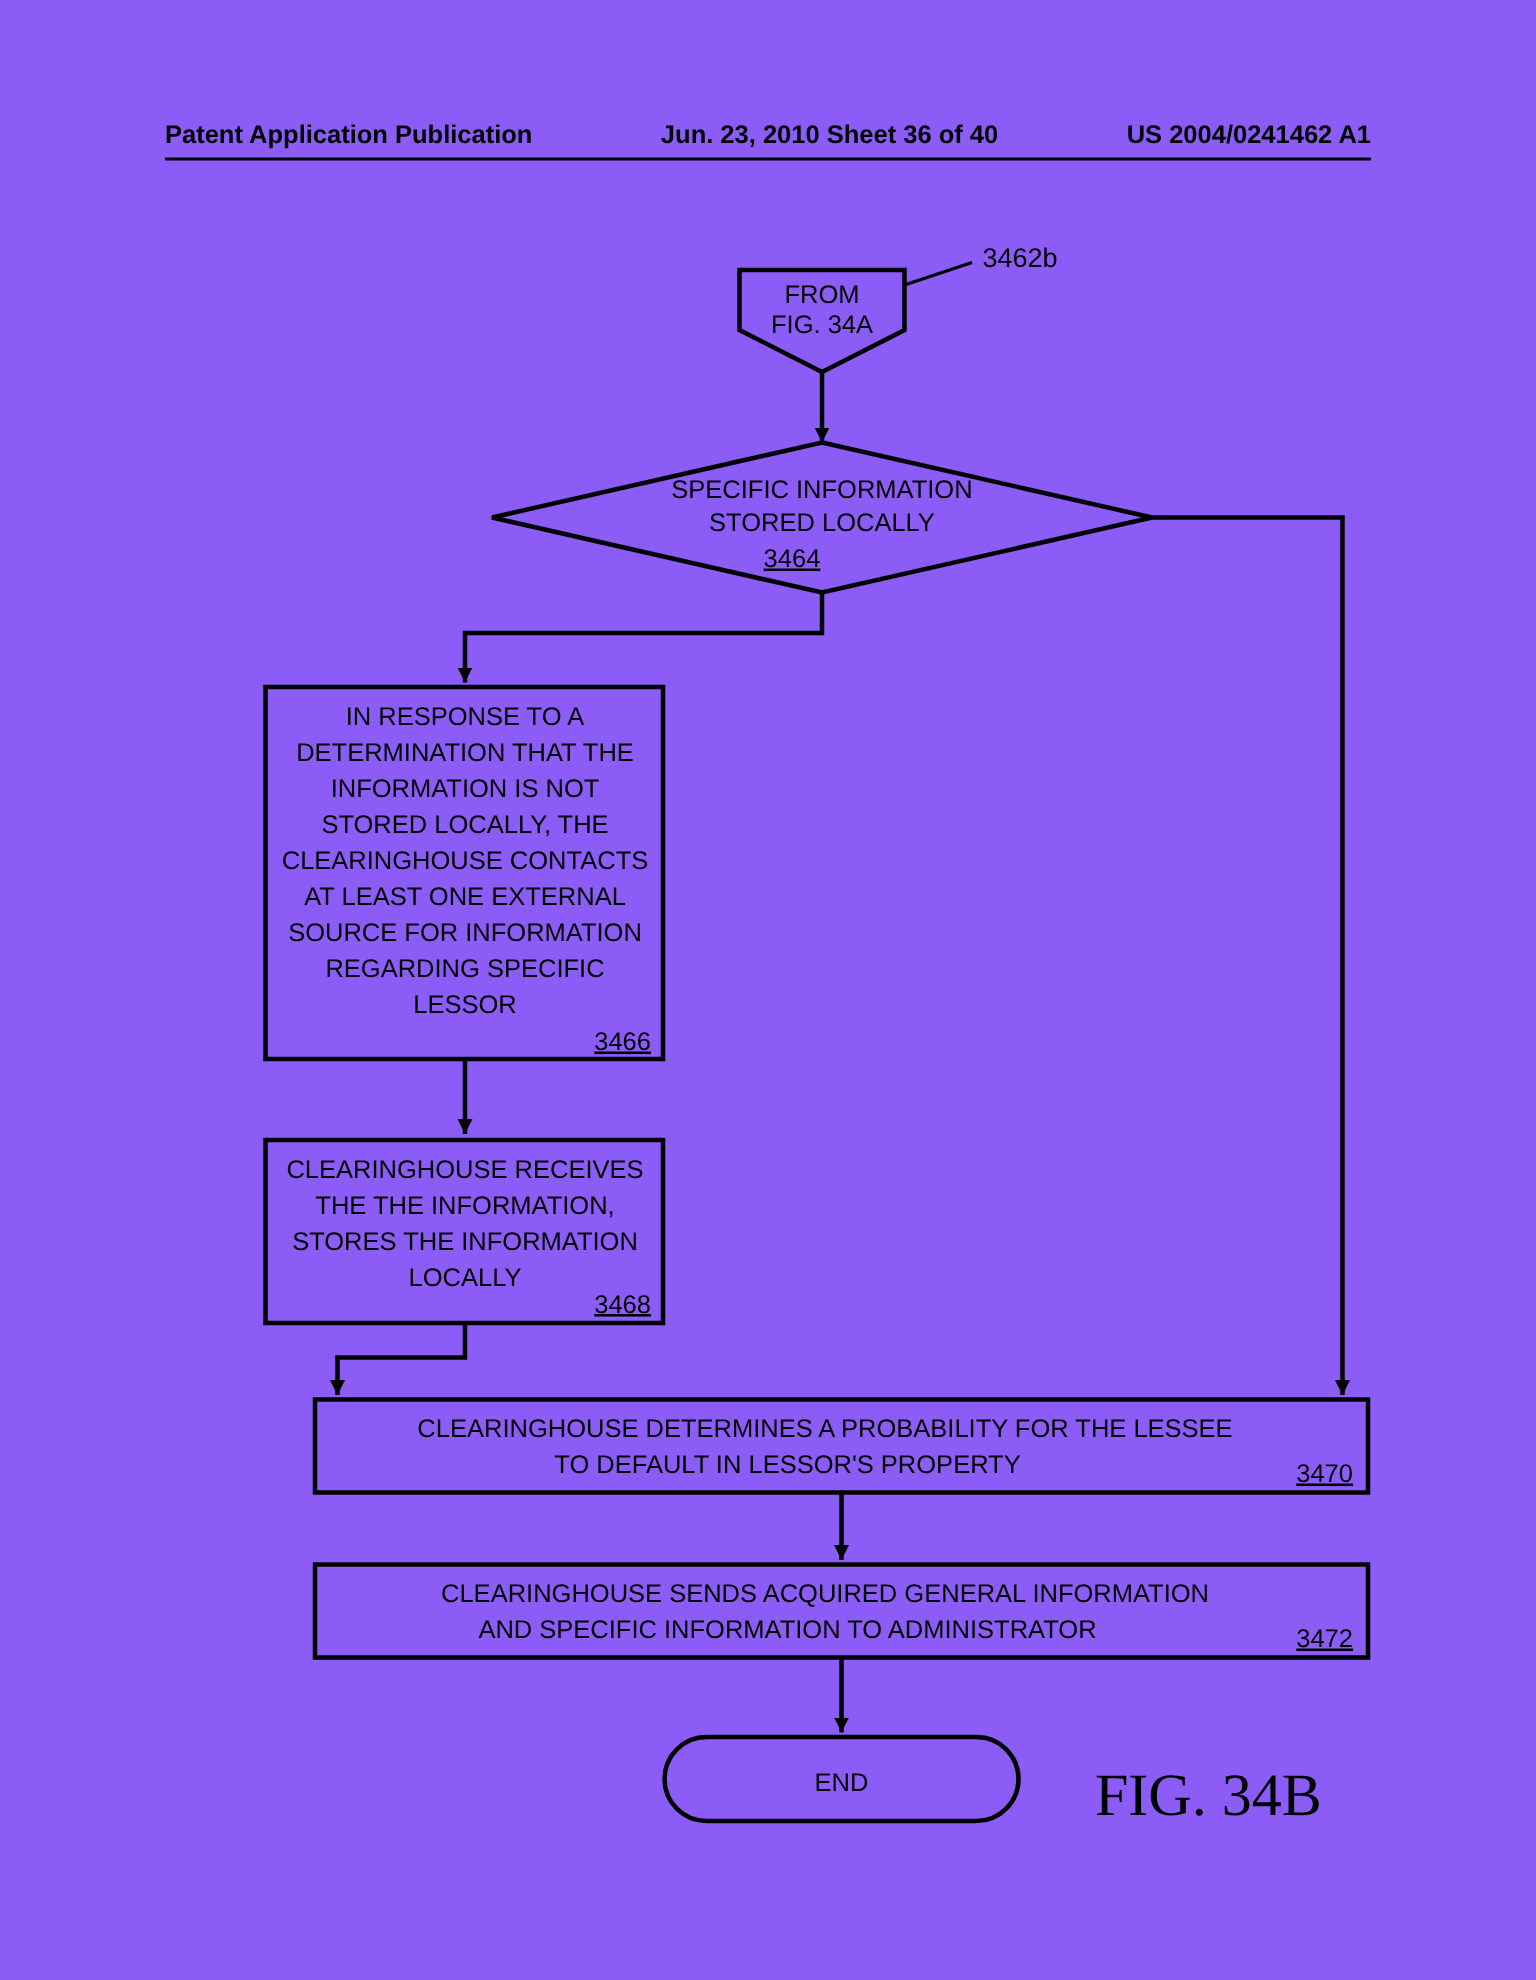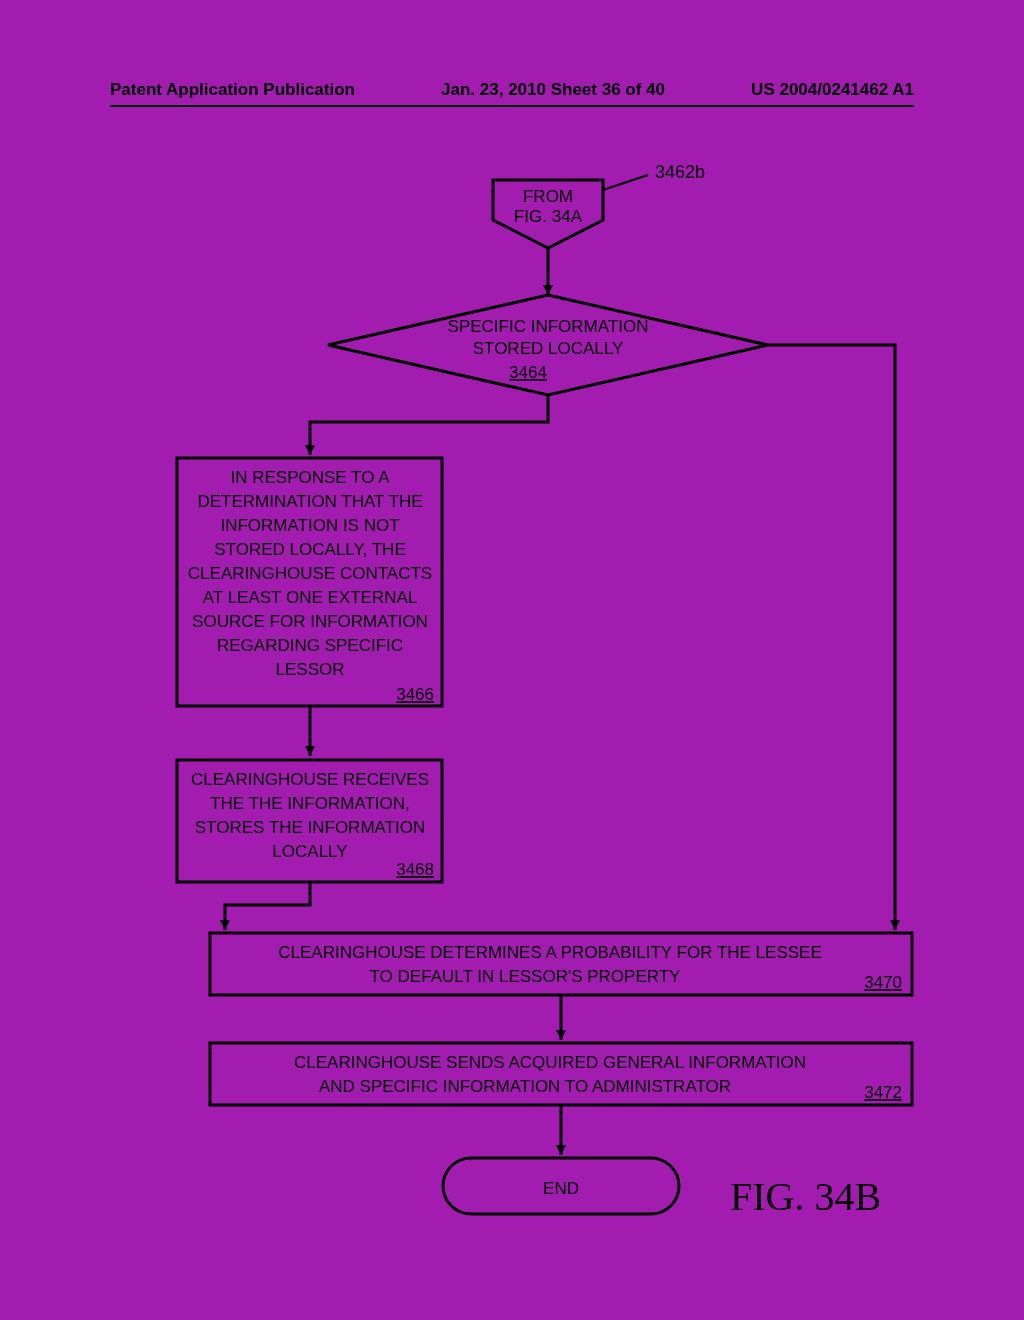--- a/index.html
+++ b/index.html
@@ -6,21 +6,21 @@
     margin: 0;
     padding: 0;
     font-family: Arial, Helvetica, sans-serif;
     background: #fff;
     width: 1024px;
   }
   .page {
     width: 1024px;
     height: 1320px;
     position: relative;
-    background: #a21caf;
+    background: #8b5cf6;
   }
   .header {
     position: absolute;
     top: 80px;
     left: 110px;
     right: 110px;
     display: flex;
     justify-content: space-between;
     font-size: 17px;
     font-weight: bold;
@@ -58,21 +58,21 @@
     font-family: Arial, Helvetica, sans-serif;
     font-size: 18px;
   }
 </style>
 </head>
 <body>
 
 <div class="page">
   <div class="header">
     <span>Patent Application Publication</span>
-    <span>Jan. 23, 2010  Sheet 36 of 40</span>
+    <span>Jun. 23, 2010  Sheet 36 of 40</span>
     <span>US 2004/0241462 A1</span>
   </div>
   <div class="header-rule"></div>
 
   <svg viewBox="0 0 1024 1200">
     <defs>
       <marker id="arrow" markerWidth="12" markerHeight="12" refX="10" refY="5" orient="auto" markerUnits="userSpaceOnUse">
         <path d="M0,0 L10,5 L0,10 Z" fill="#000"></path>
       </marker>
     </defs>

